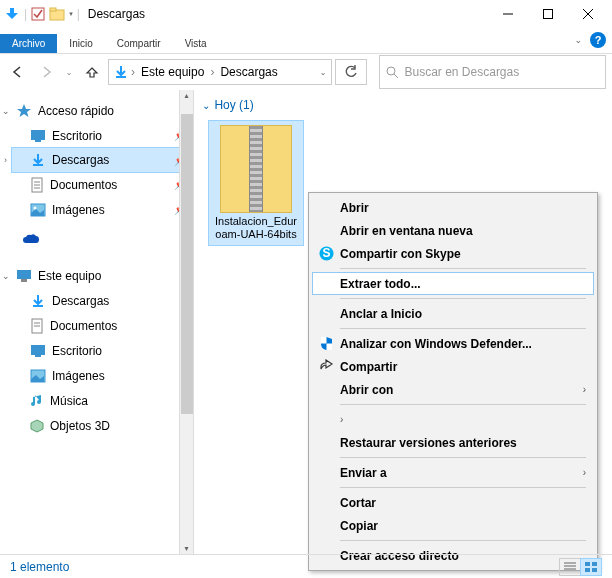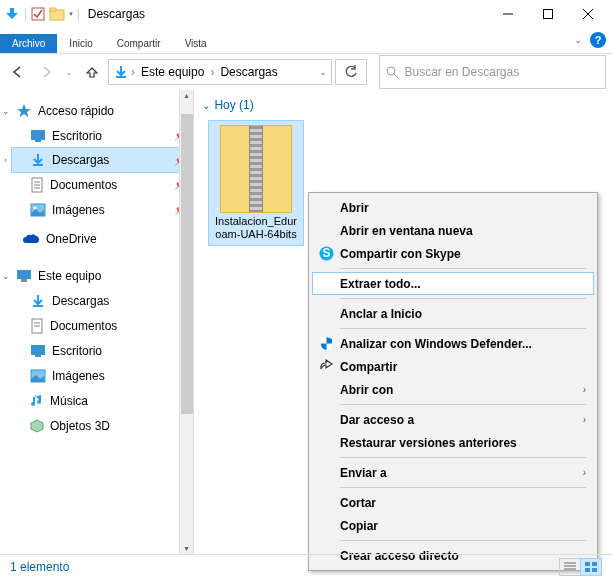--- a/index.html
+++ b/index.html
@@ -232,21 +232,20 @@
         </span>
       <span class="label">Imágenes</span>
       <span class="pin">📌</span>
     </div>
     <div class="navitem" style="padding-left:10px; margin-top:4px;">
       <span>
           <svg width="18" height="12">
             <path d="M4 10 Q1 10 1 7 Q1 4 4 4 Q5 1 9 2 Q12 0 14 3 Q17 3 17 6.5 Q17 10 14 10 Z" fill="#0a4db7"></path>
           </svg>
         </span>
-      <span class="label">OneDrive</span>
     </div>
     <div class="navspacer"></div>
     <div class="navitem">
       <span class="expander">⌄</span>
       <span>
           <svg width="16" height="14">
             <rect x="1" y="1" width="14" height="9" fill="#3993d1"></rect>
             <rect x="5" y="10" width="6" height="3" fill="#888"></rect>
           </svg>
         </span>
@@ -369,21 +368,20 @@
         </svg>
       </span>
     <span class="lbl">Compartir</span>
   </div>
   <div class="ctxitem">
       <span class="lbl">Abrir con</span>
       <span class="arrow">›</span>
     </div>
   <div class="ctxsep"></div>
   <div class="ctxitem">
-      <span class="lbl">Dar acceso a</span>
       <span class="arrow">›</span>
     </div>
   <div class="ctxitem">
       <span class="lbl">Restaurar versiones anteriores</span>
     </div>
   <div class="ctxsep"></div>
   <div class="ctxitem">
       <span class="lbl">Enviar a</span>
       <span class="arrow">›</span>
     </div>

